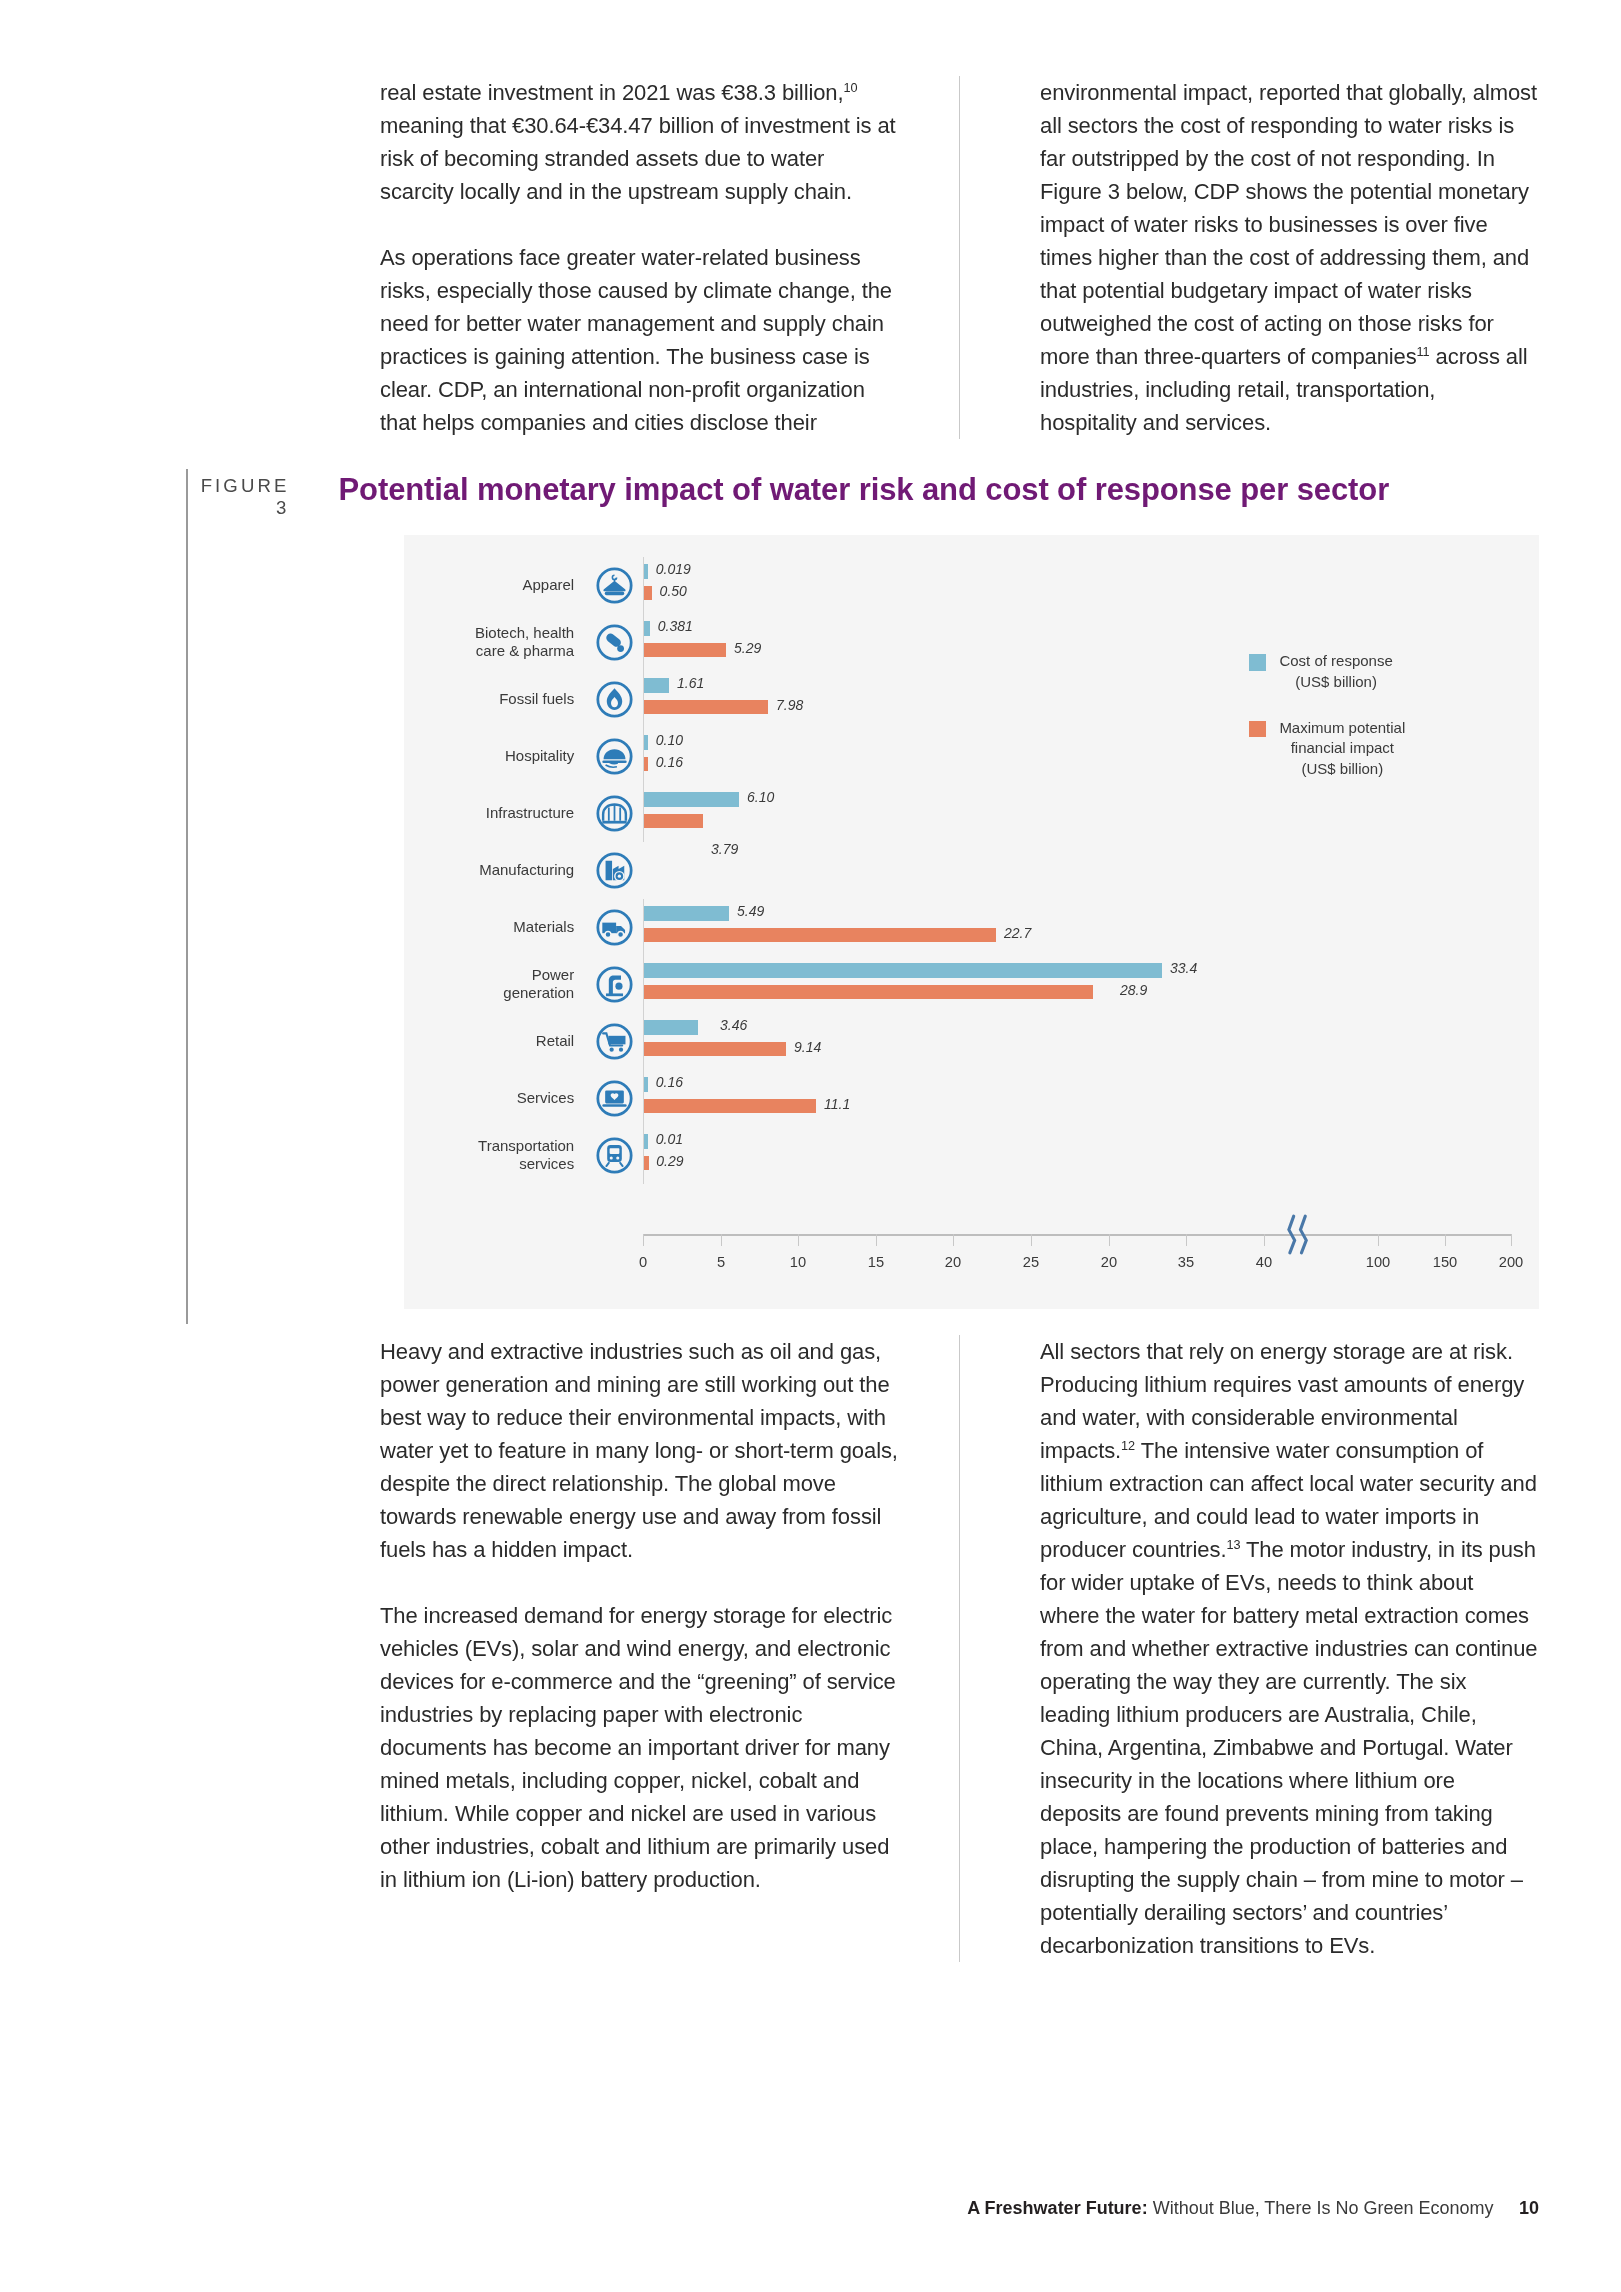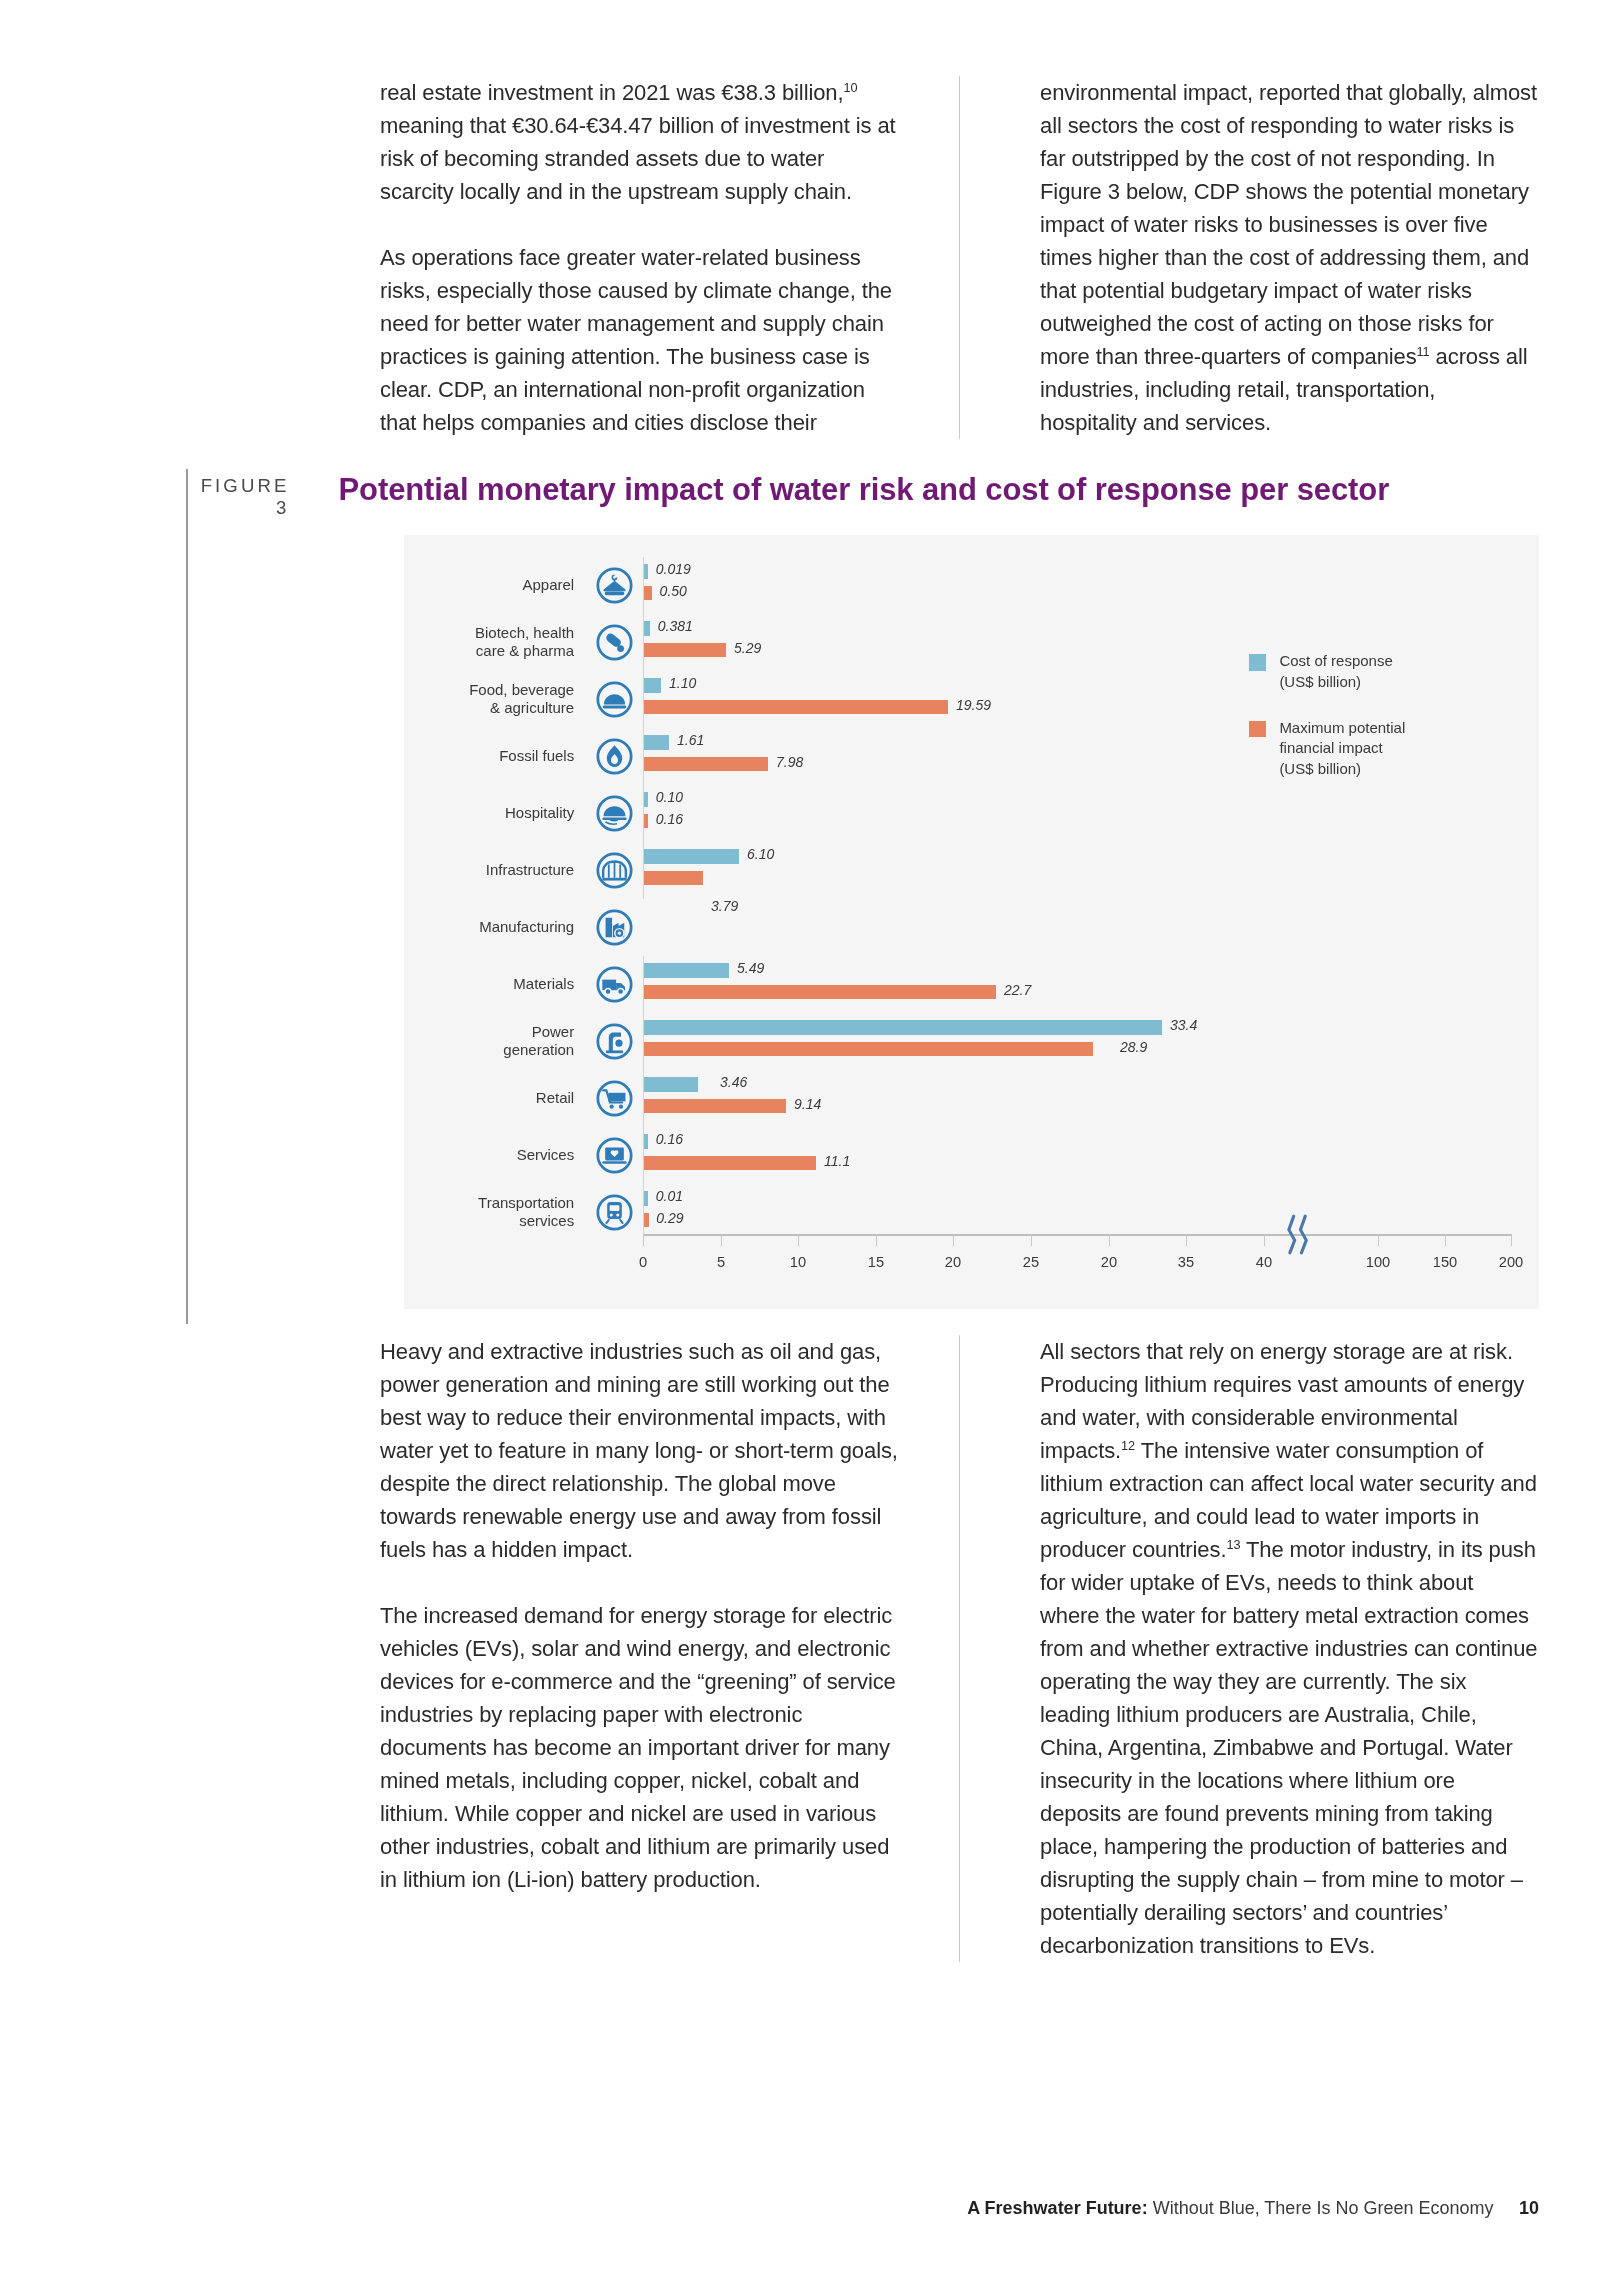--- a/index.html
+++ b/index.html
@@ -172,21 +172,21 @@
     left: 845px;
     top: 116px;
   }
   .legend-item { display: flex; margin-bottom: 25.5px; }
   .legend-swatch {
     width: 16.7px; height: 16.7px;
     margin-right: 13.7px;
     margin-top: 2.9px;
     flex: none;
   }
-  .legend-text { font-size: 15px; line-height: 20.6px; color: #3a3a3a; }
+  .legend-text { font-size: 15px; line-height: 20.6px; color: #3a3a3a; text-align: center; }
 
   
   .bottom-text {
     position: absolute;
     left: 380px;
     top: 1335px;
     width: 1159px;
     display: flex;
   }
 
@@ -253,36 +253,20 @@
               <circle cx="24" cy="24" r="20.5" fill="none" stroke="#2e7cb8" stroke-width="3.4"></circle>
               <rect x="13" y="16" width="20" height="10.5" rx="5.25" transform="rotate(38 23 21)" fill="#2e7cb8"></rect>
               <circle cx="31.5" cy="31.5" r="4.2" fill="#2e7cb8"></circle>
             </svg>
           </div>
           <div class="bars">
             <div class="bar blue" style="width: 6px;"></div>
             <div class="bar-val blue-v" style="left: 13.8px;">0.381</div>
             <div class="bar orange" style="width: 82px;"></div>
             <div class="bar-val orange-v" style="left: 90px;">5.29</div>
-          </div>
-        </div>
-        <div class="row">
-          <div class="cat-label">Food, beverage<br>&amp; agriculture</div>
-          <div class="cat-icon">
-            <svg width="39" height="39" viewBox="0 0 48 48">
-              <circle cx="24" cy="24" r="20.5" fill="none" stroke="#2e7cb8" stroke-width="3.4"></circle>
-              <path d="M11 30c0-7.2 5.8-12.5 13-12.5S37 22.8 37 30H11z" fill="#2e7cb8"></path>
-              <rect x="9.5" y="31.5" width="29" height="3.6" rx="1.8" fill="#2e7cb8"></rect>
-            </svg>
-          </div>
-          <div class="bars">
-            <div class="bar blue" style="width: 17px;"></div>
-            <div class="bar-val blue-v" style="left: 25px;">1.10</div>
-            <div class="bar orange" style="width: 304px;"></div>
-            <div class="bar-val orange-v" style="left: 312px;">19.59</div>
           </div>
         </div>
         <div class="row">
           <div class="cat-label">Fossil fuels</div>
           <div class="cat-icon">
             <svg width="39" height="39" viewBox="0 0 48 48">
               <circle cx="24" cy="24" r="20.5" fill="none" stroke="#2e7cb8" stroke-width="3.4"></circle>
               <path d="M24 10c5 6 9.5 9.5 9.5 16.2C33.5 32.2 29.2 37 24 37s-9.5-4.8-9.5-10.8C14.5 19.5 19 16 24 10z" fill="#2e7cb8"></path>
               <path d="M24 21c2.6 3 4.3 4.6 4.3 7.5 0 2.8-1.9 5-4.3 5s-4.3-2.2-4.3-5c0-2.9 1.7-4.5 4.3-7.5z" fill="#f5f5f5"></path>
             </svg>

